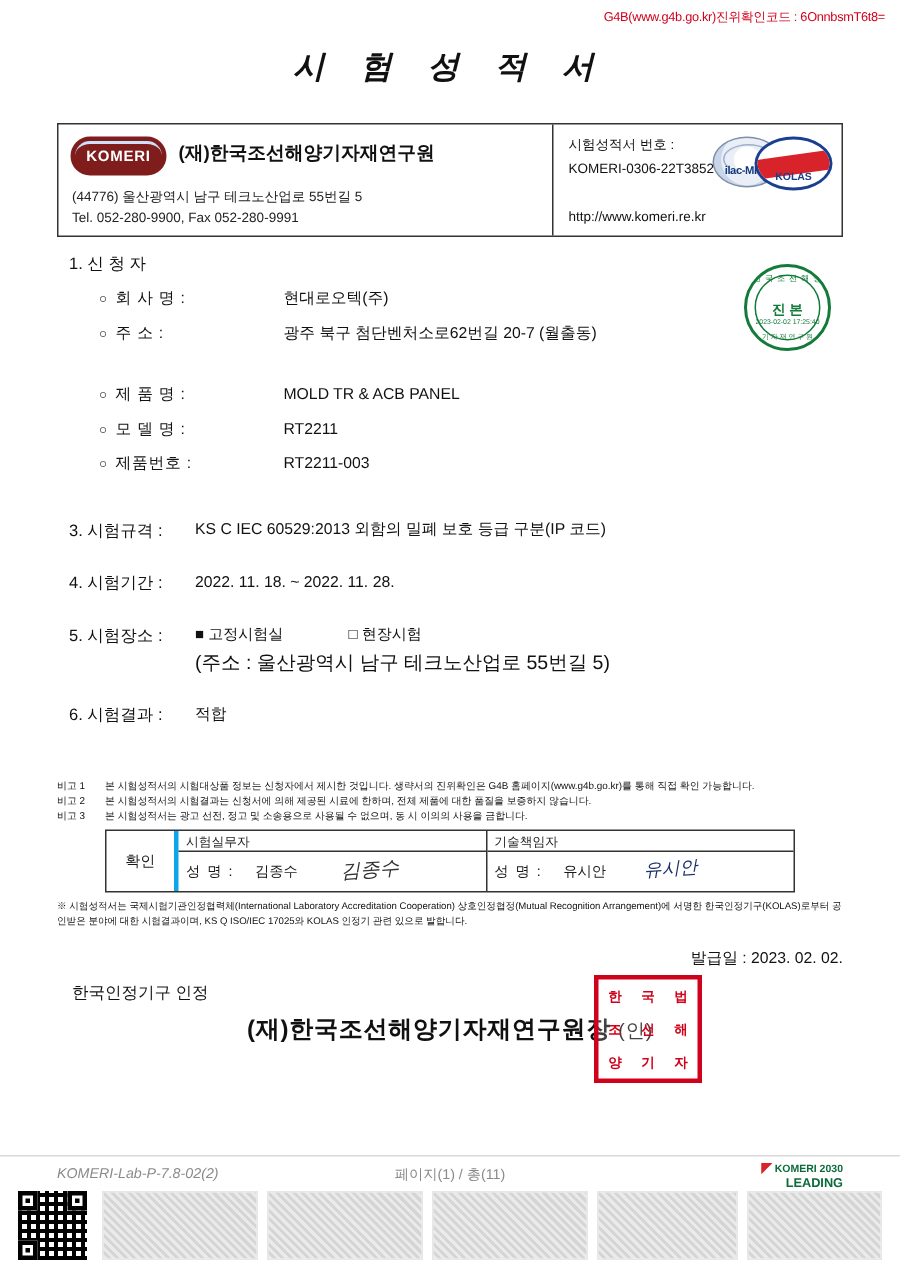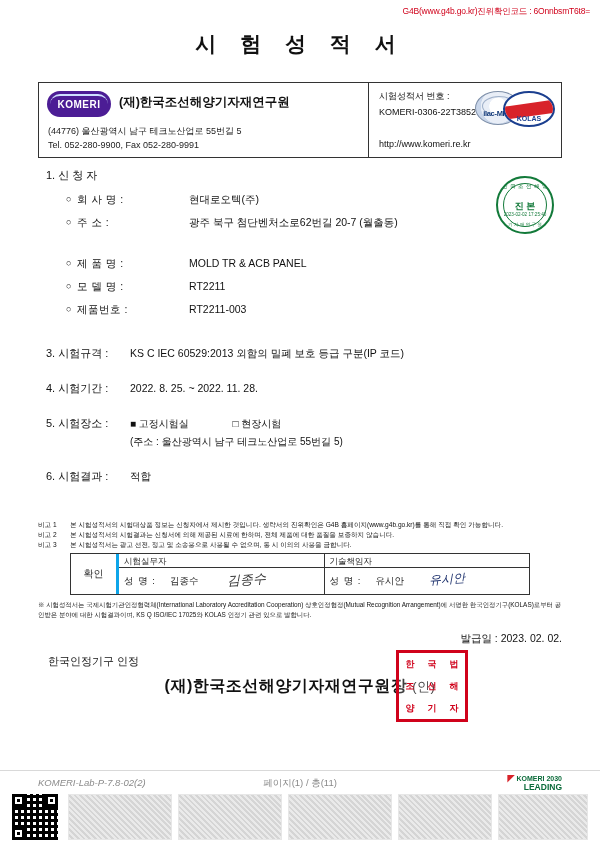--- a/index.html
+++ b/index.html
@@ -19,39 +19,39 @@
     position:absolute; top:6px; right:10px;
     font-size:8.5px; color:#d0021b; letter-spacing:-0.2px;
     white-space:nowrap;
   }
 
   
   .doc-title {
     position:absolute; top:30px; left:0; width:600px;
     text-align:center;
     font-size:21px; letter-spacing:9px;
-    font-weight:700; color:#111;
+    font-weight:700; color:#111;font-style:italic;
   }
 
   
   .header-box {
     position:absolute; left:38px; top:82px; width:524px; height:76px;
     border:1px solid #333;
   }
   .hdr-left {
     position:absolute; left:0; top:0; width:330px; height:100%;
     border-right:1px solid #333;
   }
   .hdr-right {
     position:absolute; left:330px; top:0; width:193px; height:100%;
   }
   .komeri-logo {
     position:absolute; left:8px; top:8px; width:64px; height:26px;
     border-radius:13px;
-    background:#4c1d95;
+    background:#7f1d1d;
     color:#fff; font-size:10px; font-weight:700;
     display:flex; align-items:center; justify-content:center;
     letter-spacing:0.5px;
   }
   .komeri-logo .swoosh {
     position:absolute; left:3px; top:3px; width:58px; height:20px;
     border-radius:10px;
     border-top:2px solid #cfe0ff;
     border-left:0; border-right:0; border-bottom:0;
     pointer-events:none;
@@ -139,21 +139,21 @@
     letter-spacing:0.5px;
   }
   .row .val { font-size:10.5px; color:#111; line-height:14px;margin-left:26px; }
   .inline-row {
     display:flex; align-items:flex-start; margin-top:10px;
   }
   .inline-row .ilbl {
     width:92px; padding-left:8px; font-size:11px; color:#111;
   }
   .inline-row .ival { font-size:10.5px; color:#111; line-height:15px; }
-  .sub-note { font-size:10px; color:#111; margin-top:3px; }
+  .sub-note { font-size:13px; color:#111; margin-top:3px; }
   .chk { font-size:10px; }
   .chk .b1 { margin-right:4px; }
 
   
   .stamp-green {
     position:absolute; right:46px; top:176px; width:58px; height:58px;
     border-radius:50%;
     border:2px solid #137a3a;
     color:#137a3a;
     font-size:5.5px;
@@ -400,21 +400,21 @@
 
     <div class="inline-row">
       <span class="ilbl">3. 시험규격 :</span>
       <span class="ival">KS C IEC 60529:2013 외함의 밀폐 보호 등급 구분(IP 코드)</span>
     </div>
 
     <div style="height:10px"></div>
 
     <div class="inline-row">
       <span class="ilbl">4. 시험기간 :</span>
-      <span class="ival">2022. 8. 25. ~ 2022. 11. 28.</span>
+      <span class="ival">2022. 11. 18. ~ 2022. 11. 28.</span>
     </div>
 
     <div style="height:10px"></div>
 
     <div class="inline-row">
       <span class="ilbl">5. 시험장소 :</span>
       <span class="ival">
         <span class="chk">
           <span class="b1">■  고정시험실</span>
           <span style="display:inline-block;width:34px"></span>

